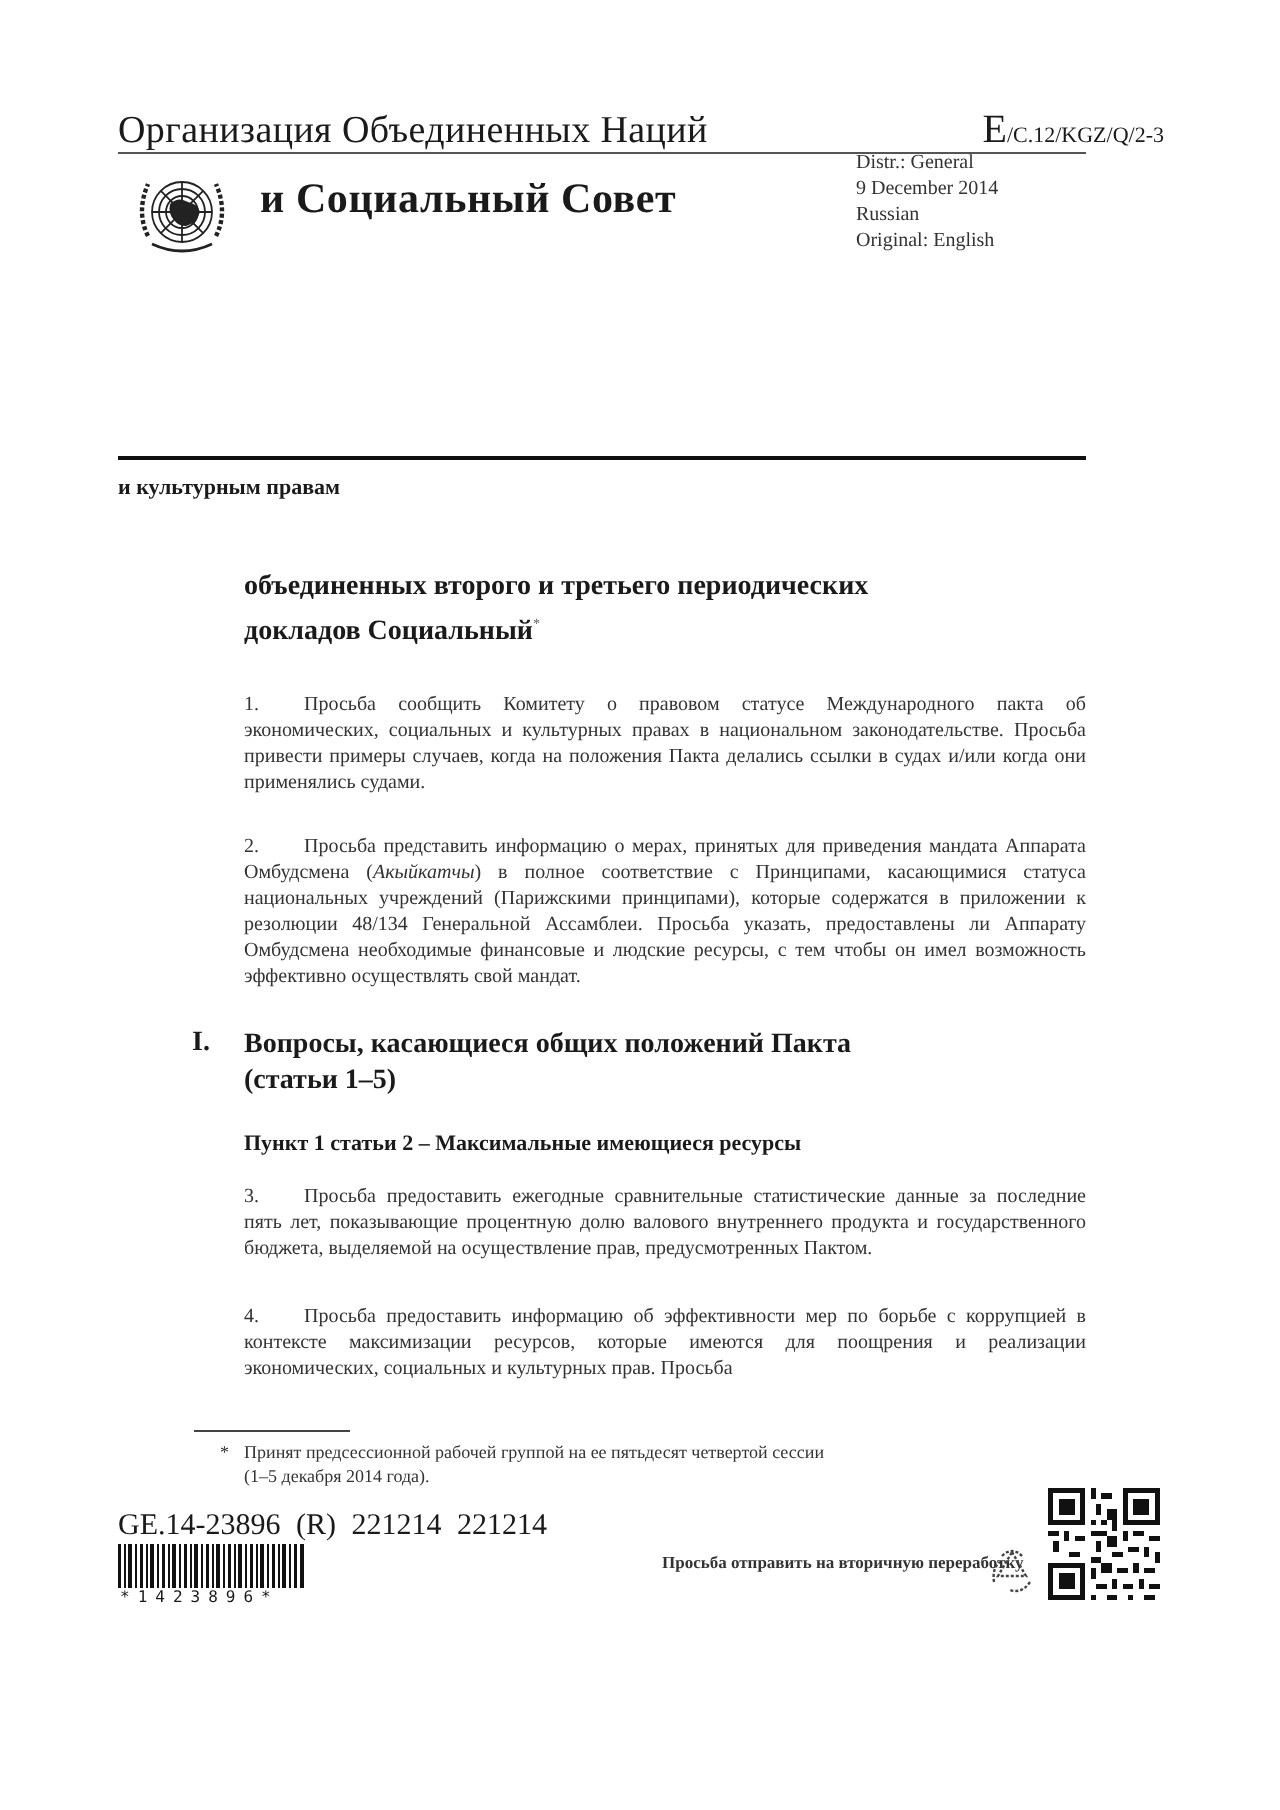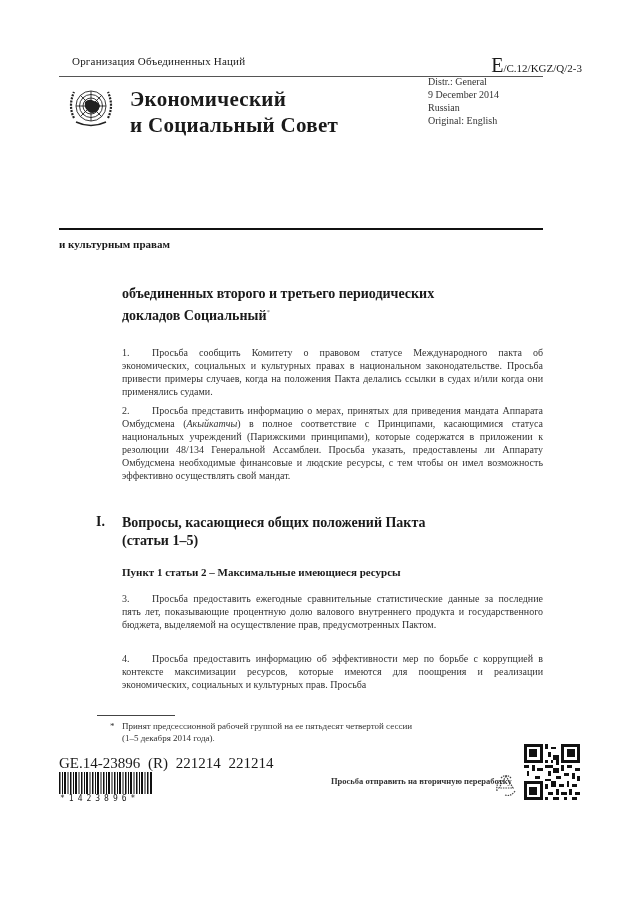--- a/index.html
+++ b/index.html
@@ -1,35 +1,35 @@
 <!DOCTYPE html>
 <html><head>
 <meta charset="utf-8">
 <style>
   html, body { margin: 0; padding: 0; }
   body {
     width: 640px; height: 905px; background: #ffffff; position: relative; overflow: hidden;
     font-family: "Liberation Serif", "DejaVu Serif", serif; color: #1a1a1a;
   }
   .abs { position: absolute; }
-  .org-name { left: 59px; top: 55px; font-size: 11px; letter-spacing: 0.2px; margin-left: 13px; }
+  .org-name { left: 59px; top: 55px; font-size: 19px; letter-spacing: 0.2px; }
   .symbol { right: 58px; top: 54px; font-size: 11px; white-space: nowrap; }
   .symbol .big { font-size: 20px; }
   .rule-top { left: 59px; top: 76px; width: 484px; height: 1px; background: #555; }
   .logo { left: 66px; top: 82px; width: 50px; height: 50px; }
   .council { left: 130px; top: 86px; font-size: 21px; font-weight: bold; line-height: 26px; letter-spacing: 0.3px; }
   .distr { left: 428px; top: 75px; font-size: 10px; line-height: 13px; color: #333; }
   .rule-thick { left: 59px; top: 228px; width: 484px; height: 2px; background: #111; }
   .committee { left: 59px; top: 237px; font-size: 11px; font-weight: bold; line-height: 15px; }
   .doc-title { left: 122px; top: 285px; font-size: 14px; font-weight: bold; line-height: 18px; width: 420px; }
   .doc-title sup { font-size: 7px; font-weight: normal; color: #666; }
   .para { left: 122px; width: 421px; font-size: 10px; line-height: 12.9px; text-align: justify; color: #333; }
   .para .num { display: inline-block; width: 30px; }
   .p1 { top: 347px; }
-  .p2 { top: 405px; }
+  .p2 { top: 418px; }
   .p3 { top: 593px; }
   .p4 { top: 653px; }
   .section-num { left: 96px; top: 514px; font-size: 14px; font-weight: bold; }
   .section-title { left: 122px; top: 514px; font-size: 14px; font-weight: bold; line-height: 18px; width: 400px; }
   .subhead { left: 122px; top: 566px; font-size: 11px; font-weight: bold; }
   .fn-rule { left: 97px; top: 715px; width: 78px; height: 1px; background: #444; }
   .footnote { left: 110px; top: 720px; font-size: 9px; line-height: 12px; color: #333; }
   .footnote .star { display: inline-block; width: 12px; }
   .job { left: 59px; top: 755px; font-size: 15px; word-spacing: 4px; }
   .barcode { left: 59px; top: 772px; width: 94px; height: 22px; }
@@ -59,21 +59,20 @@
   </g>
   <path d="M19 20 q4 -4 9 -1 q5 1 6 5 q-2 6 -7 7 q-4 0 -6 -3 q-3 -3 -2 -8z" fill="#222"></path>
   <g fill="none" stroke="#222" stroke-width="2.2" stroke-dasharray="2 1.2">
     <path d="M8 36 Q2 24 8 10"></path>
     <path d="M42 36 Q48 24 42 10"></path>
   </g>
   <path d="M10 40 Q25 47 40 40" fill="none" stroke="#222" stroke-width="1.4"></path>
 </svg>
 
 <div class="abs council">
-  <div>Экономический</div>
   <div>и Социальный Совет</div>
 </div>
 
 <div class="abs distr">
   <div>Distr.: General</div>
   <div>9 December 2014</div>
   <div>Russian</div>
   <div>Original: English</div>
 </div>
 

